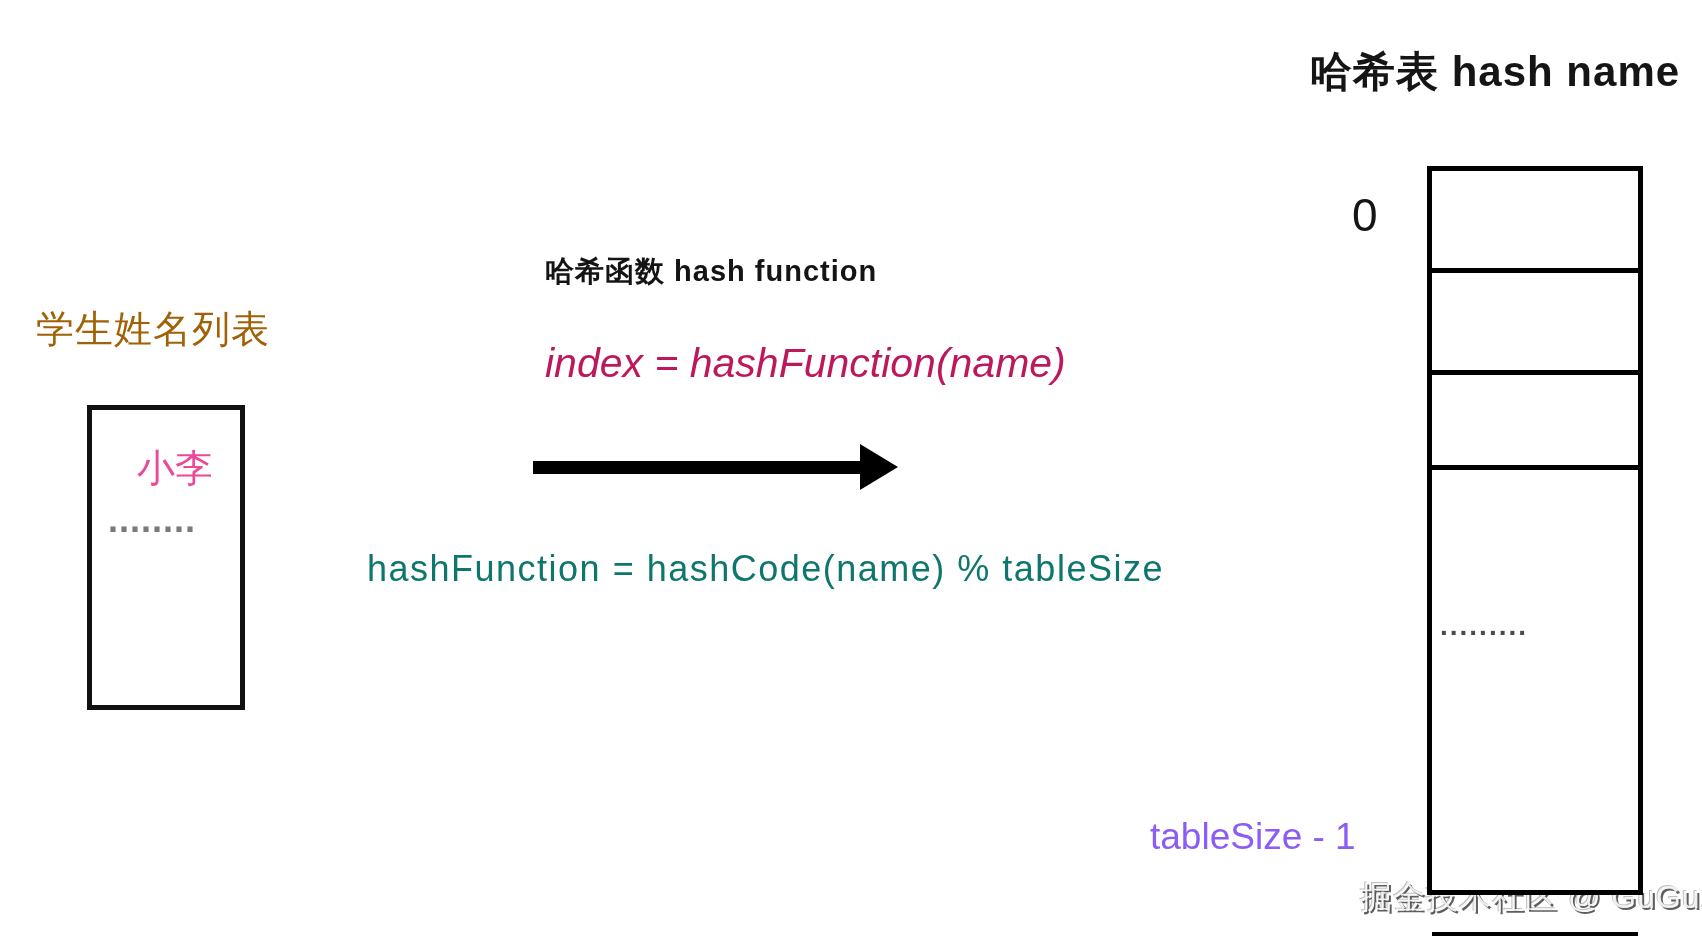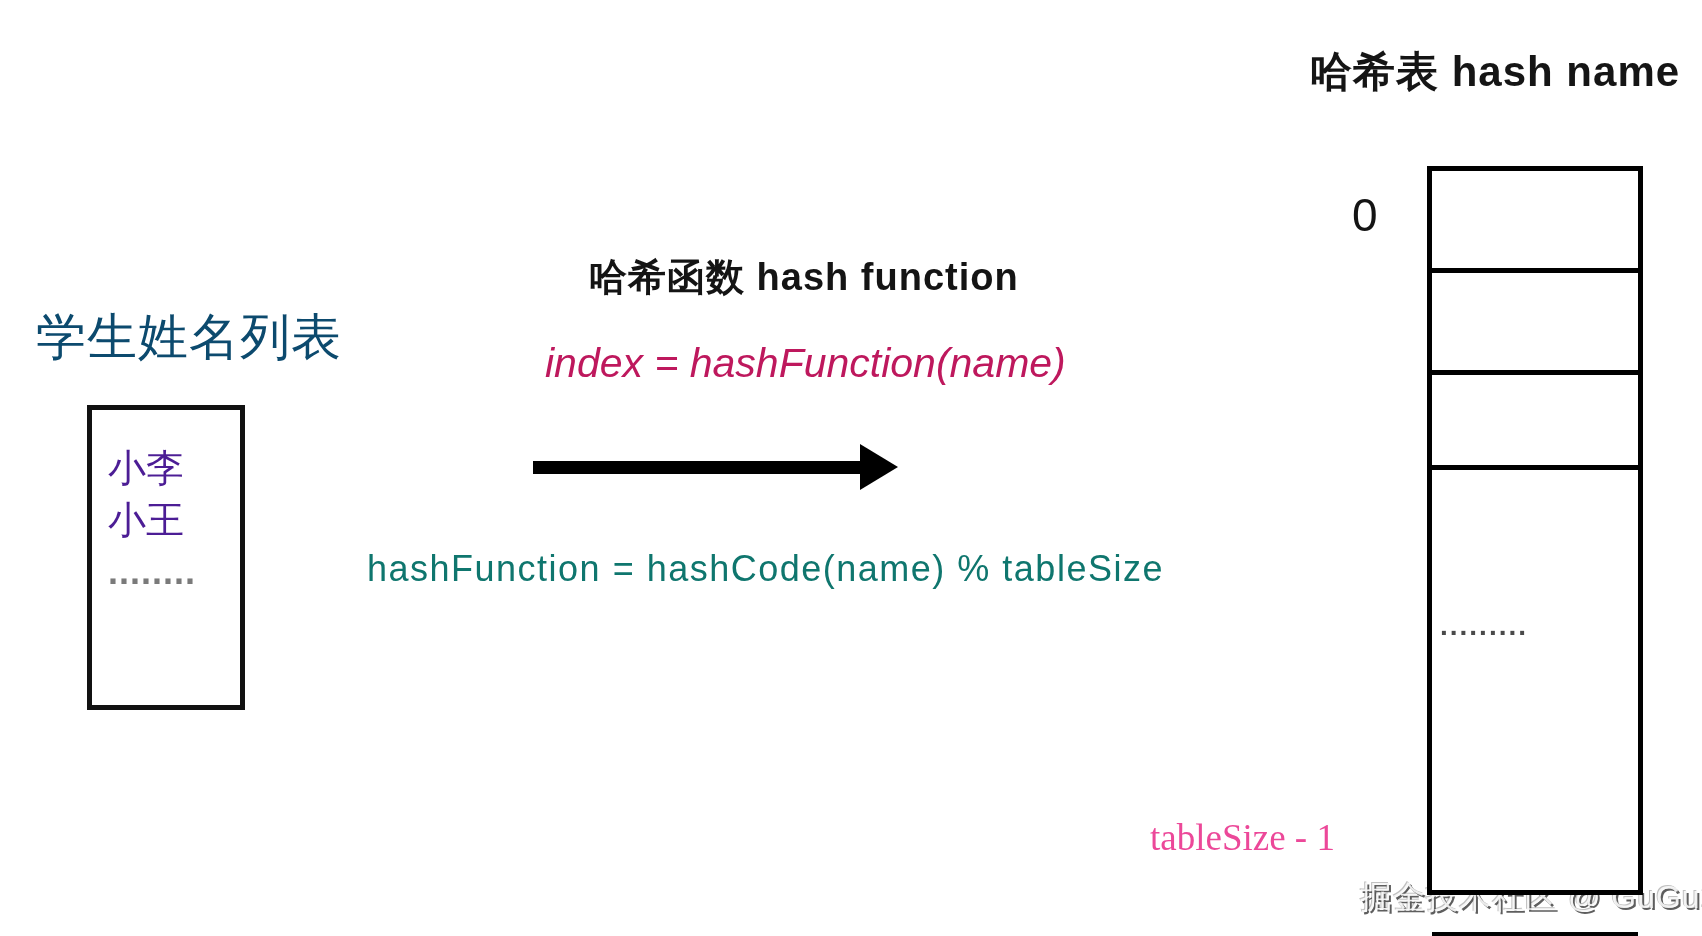--- a/index.html
+++ b/index.html
@@ -16,45 +16,45 @@
   
   .page-title {
     left: 1310px; top: 44px;
     font-size: 42px; font-weight: bold; letter-spacing: 1px;
     color: #151515; white-space: nowrap;
   }
 
   
   .student-label {
     left: 36px; top: 304px;
-    font-size: 50px; letter-spacing: 1px;
-    color: #0c4a6e; white-space: nowrap;
+    font-size: 38px; letter-spacing: 1px;
+    color: #a16207; white-space: nowrap;
   }
   .student-box {
     left: 87px; top: 405px;
     width: 158px; height: 305px;
     box-sizing: border-box;
     border: 5px solid #111;
     padding: 32px 0 0 16px;
     background: #fff;
   }
   .student-name {
     font-size: 38px; line-height: 52px;
-    color: #4c1d95; white-space: nowrap;
+    color: #ec4899; white-space: nowrap; margin-left: 29px;
   }
   .student-ellipsis {
     font-size: 36px; line-height: 52px; font-weight: bold;
     letter-spacing: 1px; color: #7a7a7a; white-space: nowrap;
   }
 
   
   .fn-heading {
     left: 545px; top: 252px;
-    font-size: 38px; font-weight: bold; letter-spacing: 1px;
-    color: #141414; white-space: nowrap; margin-left: 44px;
+    font-size: 29px; font-weight: bold; letter-spacing: 1px;
+    color: #141414; white-space: nowrap;
   }
   .fn-index {
     left: 545px; top: 340px;
     font-size: 41px; color: #be185d; white-space: nowrap; font-style: italic;
   }
   .fn-mod {
     left: 367px; top: 548px;
     font-size: 36px; letter-spacing: 1.5px;
     color: #0f766e; white-space: nowrap;
   }
@@ -95,21 +95,21 @@
     font-size: 28px; font-weight: bold; letter-spacing: 2px;
     color: #4a4a4a; white-space: nowrap;
   }
 
   .idx-zero {
     left: 1352px; top: 188px;
     font-size: 46px; color: #141414;
   }
   .idx-last {
     left: 1150px; top: 816px;
-    font-size: 37px; color: #ec4899; white-space: nowrap; font-family: Liberation Serif, serif;
+    font-size: 37px; color: #8b5cf6; white-space: nowrap;
   }
 
   
   .watermark {
     left: 1360px; top: 876px;
     font-size: 32px; letter-spacing: 1px;
     color: rgba(248,248,248,0.92);
     text-shadow: 2px 2px 0 rgba(66,66,66,0.85), -1px -1px 0 rgba(150,150,150,0.6);
     white-space: nowrap;
     z-index: 1;
@@ -117,21 +117,20 @@
 </style>
 </head>
 <body>
 
 <div class="abs page-title">哈希表 hash name</div>
 
 <div class="abs student-label">学生姓名列表</div>
 
 <div class="abs student-box">
   <div class="student-name">小李</div>
-  <div class="student-name">小王</div>
   <div class="student-ellipsis">........</div>
 </div>
 
 <div class="abs fn-heading">哈希函数 hash function</div>
 <div class="abs fn-index">index = hashFunction(name)</div>
 
 <div class="abs arrow">
   <div class="arrow-shaft"></div>
   <div class="arrow-head"></div>
 </div>

